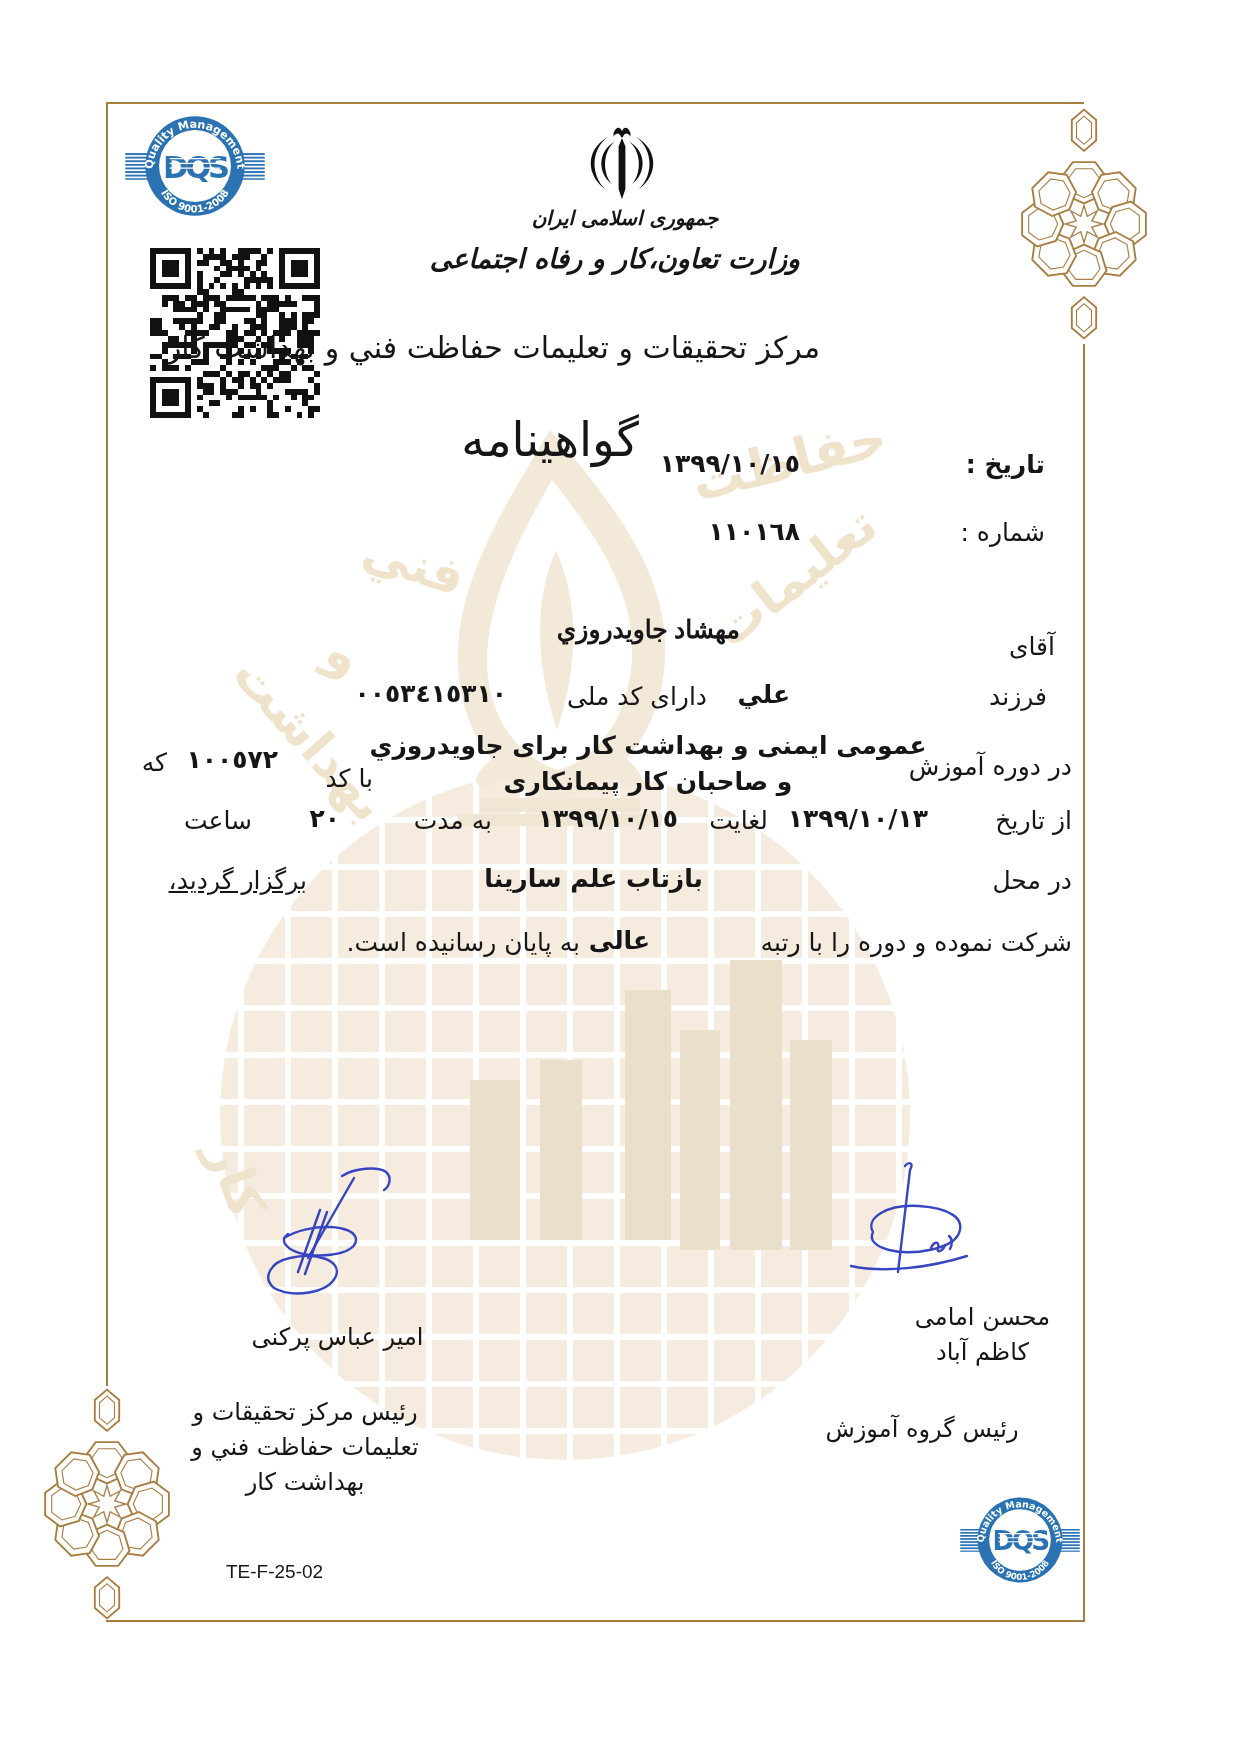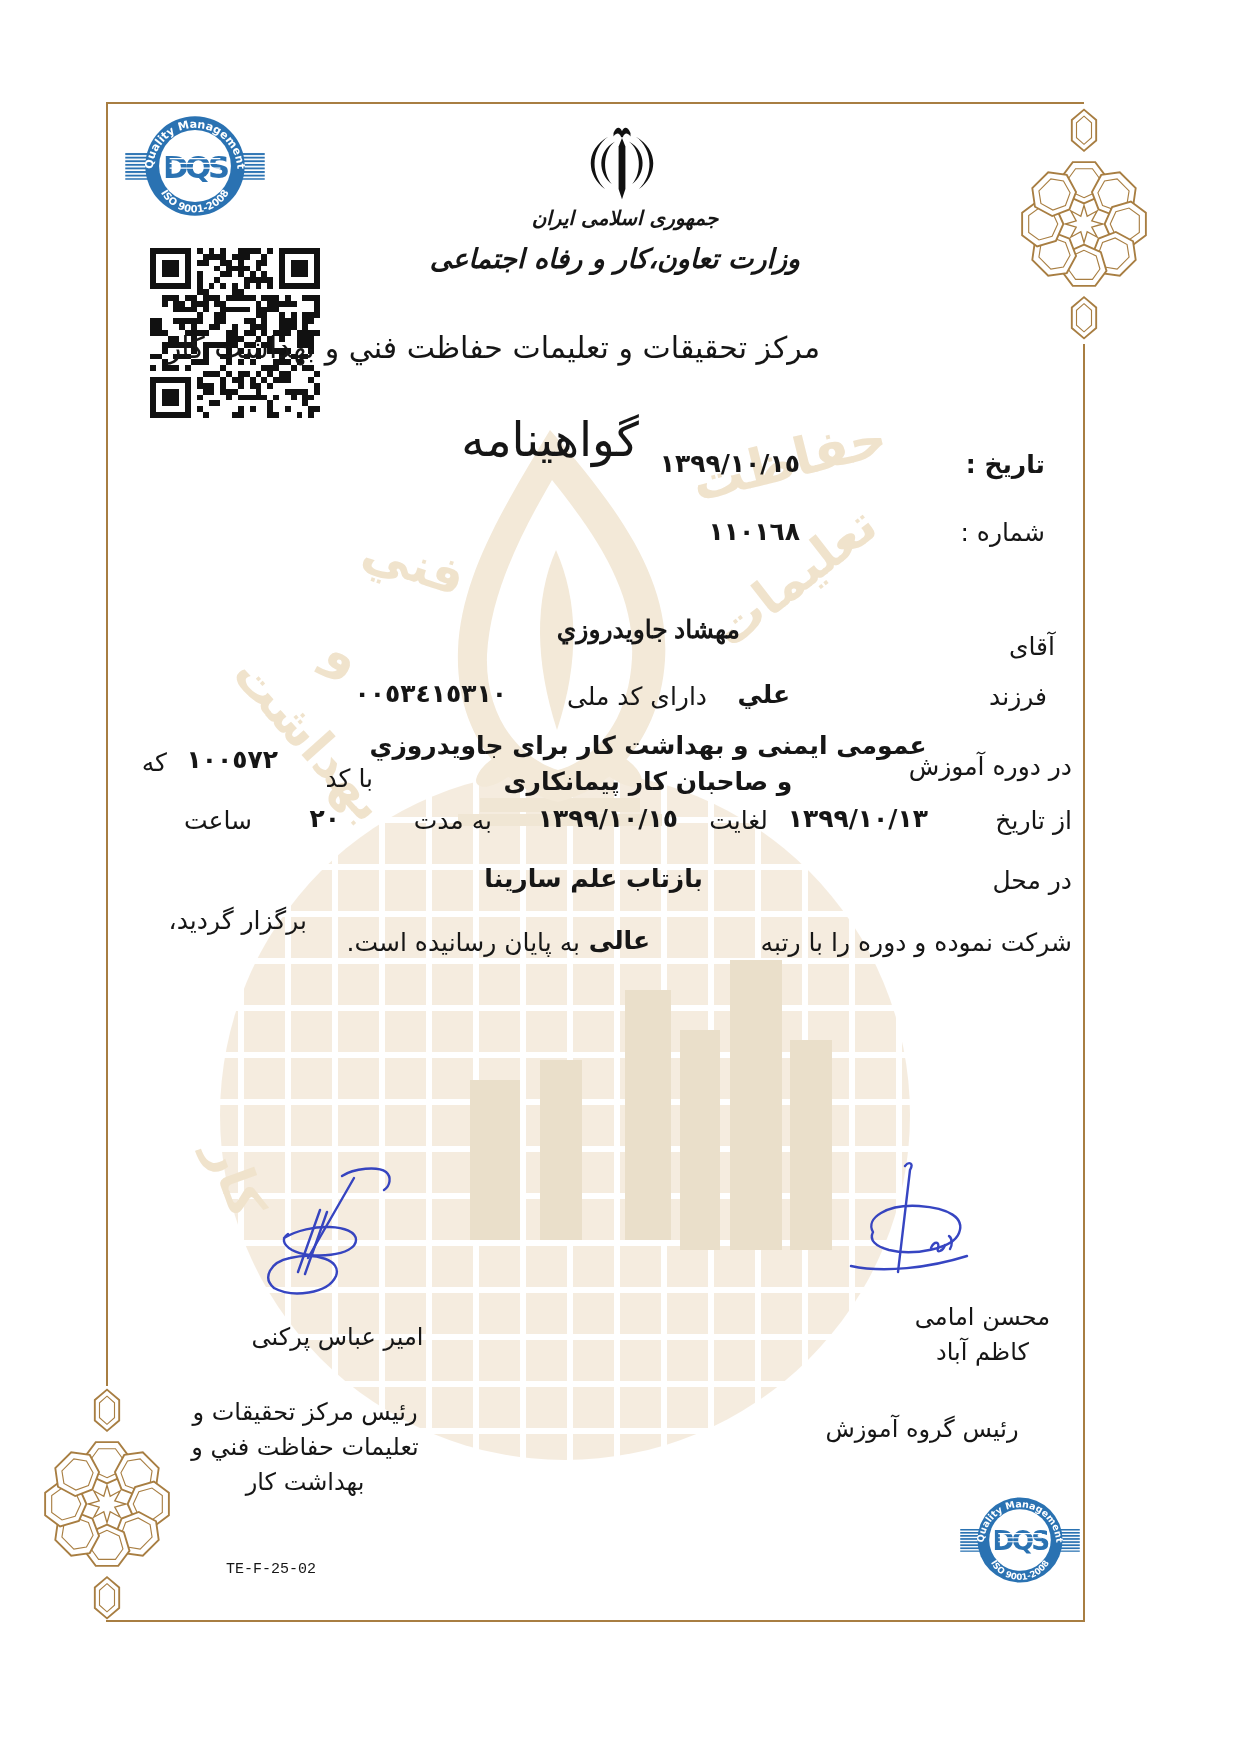--- a/index.html
+++ b/index.html
@@ -206,21 +206,21 @@
   <span class="abs z2 lbl" style="right:168px;top:806px;">از تاریخ</span>
   <span class="abs z2 val" style="right:312px;top:804px;">١٣٩٩/١٠/١٣</span>
   <span class="abs z2 lbl" style="right:472px;top:806px;">لغایت</span>
   <span class="abs z2 val" style="right:562px;top:804px;">١٣٩٩/١٠/١٥</span>
   <span class="abs z2 lbl" style="right:748px;top:806px;">به مدت</span>
   <span class="abs z2 val" style="right:900px;top:804px;">٢٠</span>
   <span class="abs z2 lbl" style="right:988px;top:806px;">ساعت</span>
 
   <span class="abs z2 lbl" style="right:168px;top:866px;">در محل</span>
   <span class="abs z2 val" style="right:537px;top:864px;">بازتاب علم سارینا</span>
-  <span class="abs z2 lbl" style="right:933px;top:906px;">برگزار گردید،</span>
+  <span class="abs z2 lbl" style="right:933px;top:866px;text-decoration:underline;">برگزار گردید،</span>
 
   <span class="abs z2 lbl" style="right:168px;top:928px;">شرکت نموده و دوره را با رتبه</span>
   <span class="abs z2 val" style="right:590px;top:926px;">عالی</span>
   <span class="abs z2 lbl" style="right:660px;top:928px;">به پایان رسانیده است.</span>
 
   <svg class="z2" style="position:absolute;left:843px;top:1160px;z-index:3;" width="130" height="120" viewBox="0 0 130 120">
     <g stroke="#2636bd" stroke-width="2.4" fill="none" stroke-linecap="round" opacity="0.92">
       <path d="M62,6 C66,1 71,3 67,10 L55,112"></path>
       <path d="M30,72 C22,58 44,44 76,46 C106,48 122,58 116,73 C110,89 70,96 46,90 C32,86 26,80 30,72"></path>
       <path d="M8,106 C40,113 86,108 124,96"></path>
@@ -235,15 +235,15 @@
       <path d="M26,78 C52,62 98,64 98,80 C98,96 52,100 34,90 C24,84 24,78 30,74"></path>
       <path d="M16,128 C4,118 12,102 32,98 C58,92 84,100 78,116 C70,134 34,138 16,128"></path>
     </g>
   </svg>
 
   <div class="abs z2 wrapblock center-text" style="left:890px;width:185px;top:1300px;font-size:24px;">محسن امامی کاظم آباد</div>
   <div class="abs z2 center-text" style="left:822px;width:200px;top:1415px;font-size:24px;">رئیس گروه آموزش</div>
   <div class="abs z2 center-text" style="left:240px;width:195px;top:1323px;font-size:24px;">امیر عباس پرکنی</div>
   <div class="abs z2 wrapblock center-text" style="left:170px;width:270px;top:1395px;font-size:24px;">رئیس مرکز تحقیقات و تعلیمات حفاظت فني و بهداشت کار</div>
 
-  <div class="abs z2" style="left:226px;top:1561px;font-size:15px;direction:ltr;font-family:Liberation Mono, monospace;">TE-F-25-02</div>
+  <div class="abs z2" style="left:226px;top:1561px;font-size:19px;direction:ltr;font-family:Liberation Sans, sans-serif;">TE-F-25-02</div>
 
 </div>
 
 </body></html>

